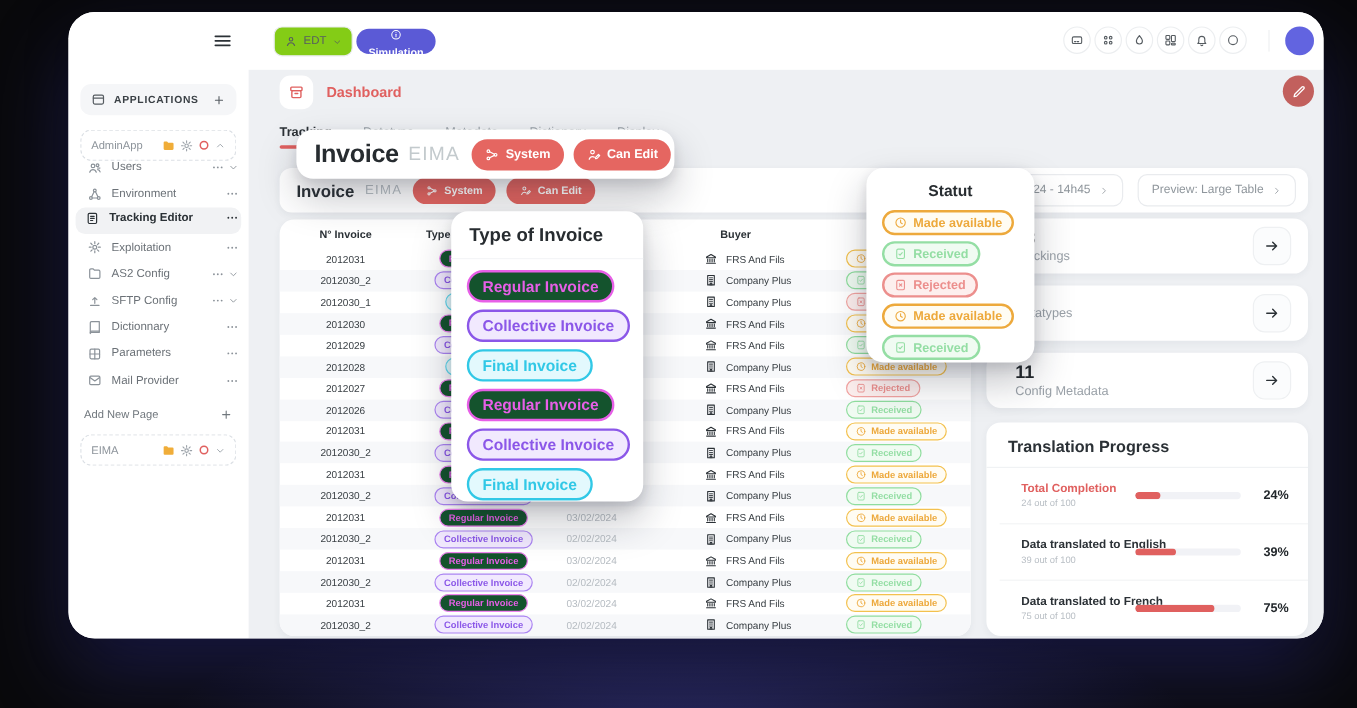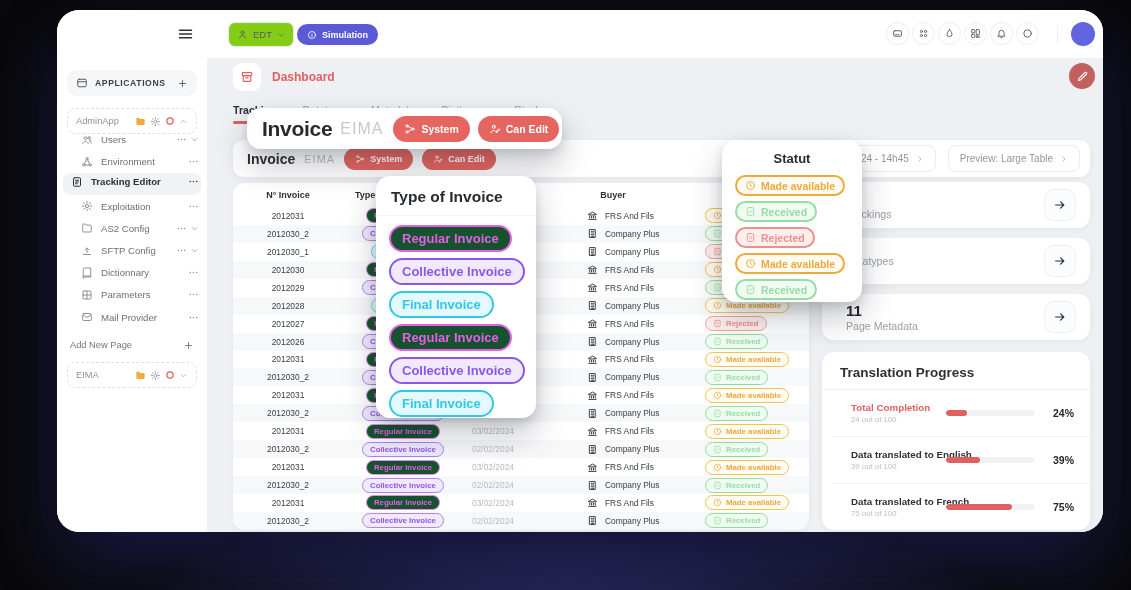--- a/index.html
+++ b/index.html
@@ -17,38 +17,38 @@
     box-shadow:0 30px 70px rgba(70,70,200,.30), 0 10px 30px rgba(0,0,0,.55); }
 
   
   .topbar { position:absolute; left:0; top:0; right:0; height:48px; background:#fff; z-index:5; }
   .hamburger { position:absolute; left:119px; top:15px; width:19px; height:18px; color:#2b3136; cursor:pointer; }
   .edt-btn { position:absolute; left:171px; top:12px; height:25px; padding:0 8px;
     border:1.2px solid #e9ebee; border-radius:7px; display:flex; align-items:center; gap:5px;
     color:#565c61; font-size:9.5px; background:#84cc16; }
   .sim-pill { position:absolute; left:240px; top:14px; height:21px; padding:0 10px;
     border-radius:11px; background:#5b5ad6; color:#fff; display:flex; align-items:center; gap:5px;
-    font-size:9px; font-weight:700; }
+    font-size:9px; font-weight:700;flex-direction:column; }
   .tb-icons { position:absolute; left:829px; top:12px; display:flex; gap:3px; align-items:center; }
   .tb-icon-btn { width:23px; height:23px; border:1.2px solid #eceef0; border-radius:50%;
     display:flex; align-items:center; justify-content:center; color:#565c61; background:#fff; }
   .tb-divider { position:absolute; left:1000px; top:15px; width:1px; height:18px; background:#eef0f2; }
   .avatar { position:absolute; left:1014px; top:12px; width:24px; height:24px; border-radius:50%;
     background:#6264e0; }
 
   
   .sidebar { position:absolute; left:0; top:48px; bottom:0; width:150px; background:#fff; z-index:4; }
   .apps-box { position:absolute; left:10px; top:12px; width:130px; height:26px; background:#f5f6f8;
     border-radius:9px; display:flex; align-items:center; padding:0 9px; gap:7px; }
   .apps-box .lbl { flex:1; font-size:8.6px; font-weight:700; letter-spacing:.6px; color:#3a4045; }
   .group-box { position:absolute; left:10px; width:130px; height:26px; border:1.4px dashed #dce0e5;
     border-radius:9px; display:flex; align-items:center; padding:0 8px; gap:4px; background:#fff; }
   .group-box .lbl { flex:1; font-size:9.3px; color:#8d949b; }
   .nav { position:absolute; left:0; top:71px; width:150px; display:flex; flex-direction:column; gap:1px; }
-  .nav-item { height:21.2px; display:flex; align-items:center; padding:0 8px 0 24px; gap:8px;
+  .nav-item { height:21.2px; display:flex; align-items:center; padding:0 8px 0 16px; gap:8px;
     color:#6b7177; cursor:pointer; }
   .nav-item .lbl { flex:1; font-size:9.6px; white-space:nowrap; }
   .nav-item.active { background:#f1f2f4; border-radius:8px; margin:0 6px; padding:0 2px 4px 8px; }
   .nav-item.active .lbl { color:#2b3136; font-weight:700; }
   .nav-item .ic { color:#8b9299; }
   .nav-item.active .ic { color:#2b3136; }
   .trail { display:flex; align-items:center; gap:3px; color:#a6adb3; }
   .add-page { position:absolute; left:0; top:277px; width:150px; height:20px; display:flex;
     align-items:center; padding:0 13px; color:#70777d; font-size:9.3px; cursor:pointer; }
   .add-page .lbl { flex:1; }
@@ -1129,21 +1129,21 @@
             <span class="ic i14">
               <svg viewBox="0 0 24 24" fill="none" stroke="currentColor" stroke-width="2" stroke-linecap="round" stroke-linejoin="round">
                 <path d="M4.5 12h14M13 6.5l5.5 5.5-5.5 5.5"></path>
               </svg>
             </span>
           </span>
       </div>
       <div class="stat-card" style="top:236px">
         <span class="stat-txt">
           <div class="stat-val">11</div>
-          <div class="stat-lbl">Page Metadata</div>
+          <div class="stat-lbl">Config Metadata</div>
         </span>
         <span class="arrow-btn">
             <span class="ic i14">
               <svg viewBox="0 0 24 24" fill="none" stroke="currentColor" stroke-width="2" stroke-linecap="round" stroke-linejoin="round">
                 <path d="M4.5 12h14M13 6.5l5.5 5.5-5.5 5.5"></path>
               </svg>
             </span>
           </span>
       </div>
 

